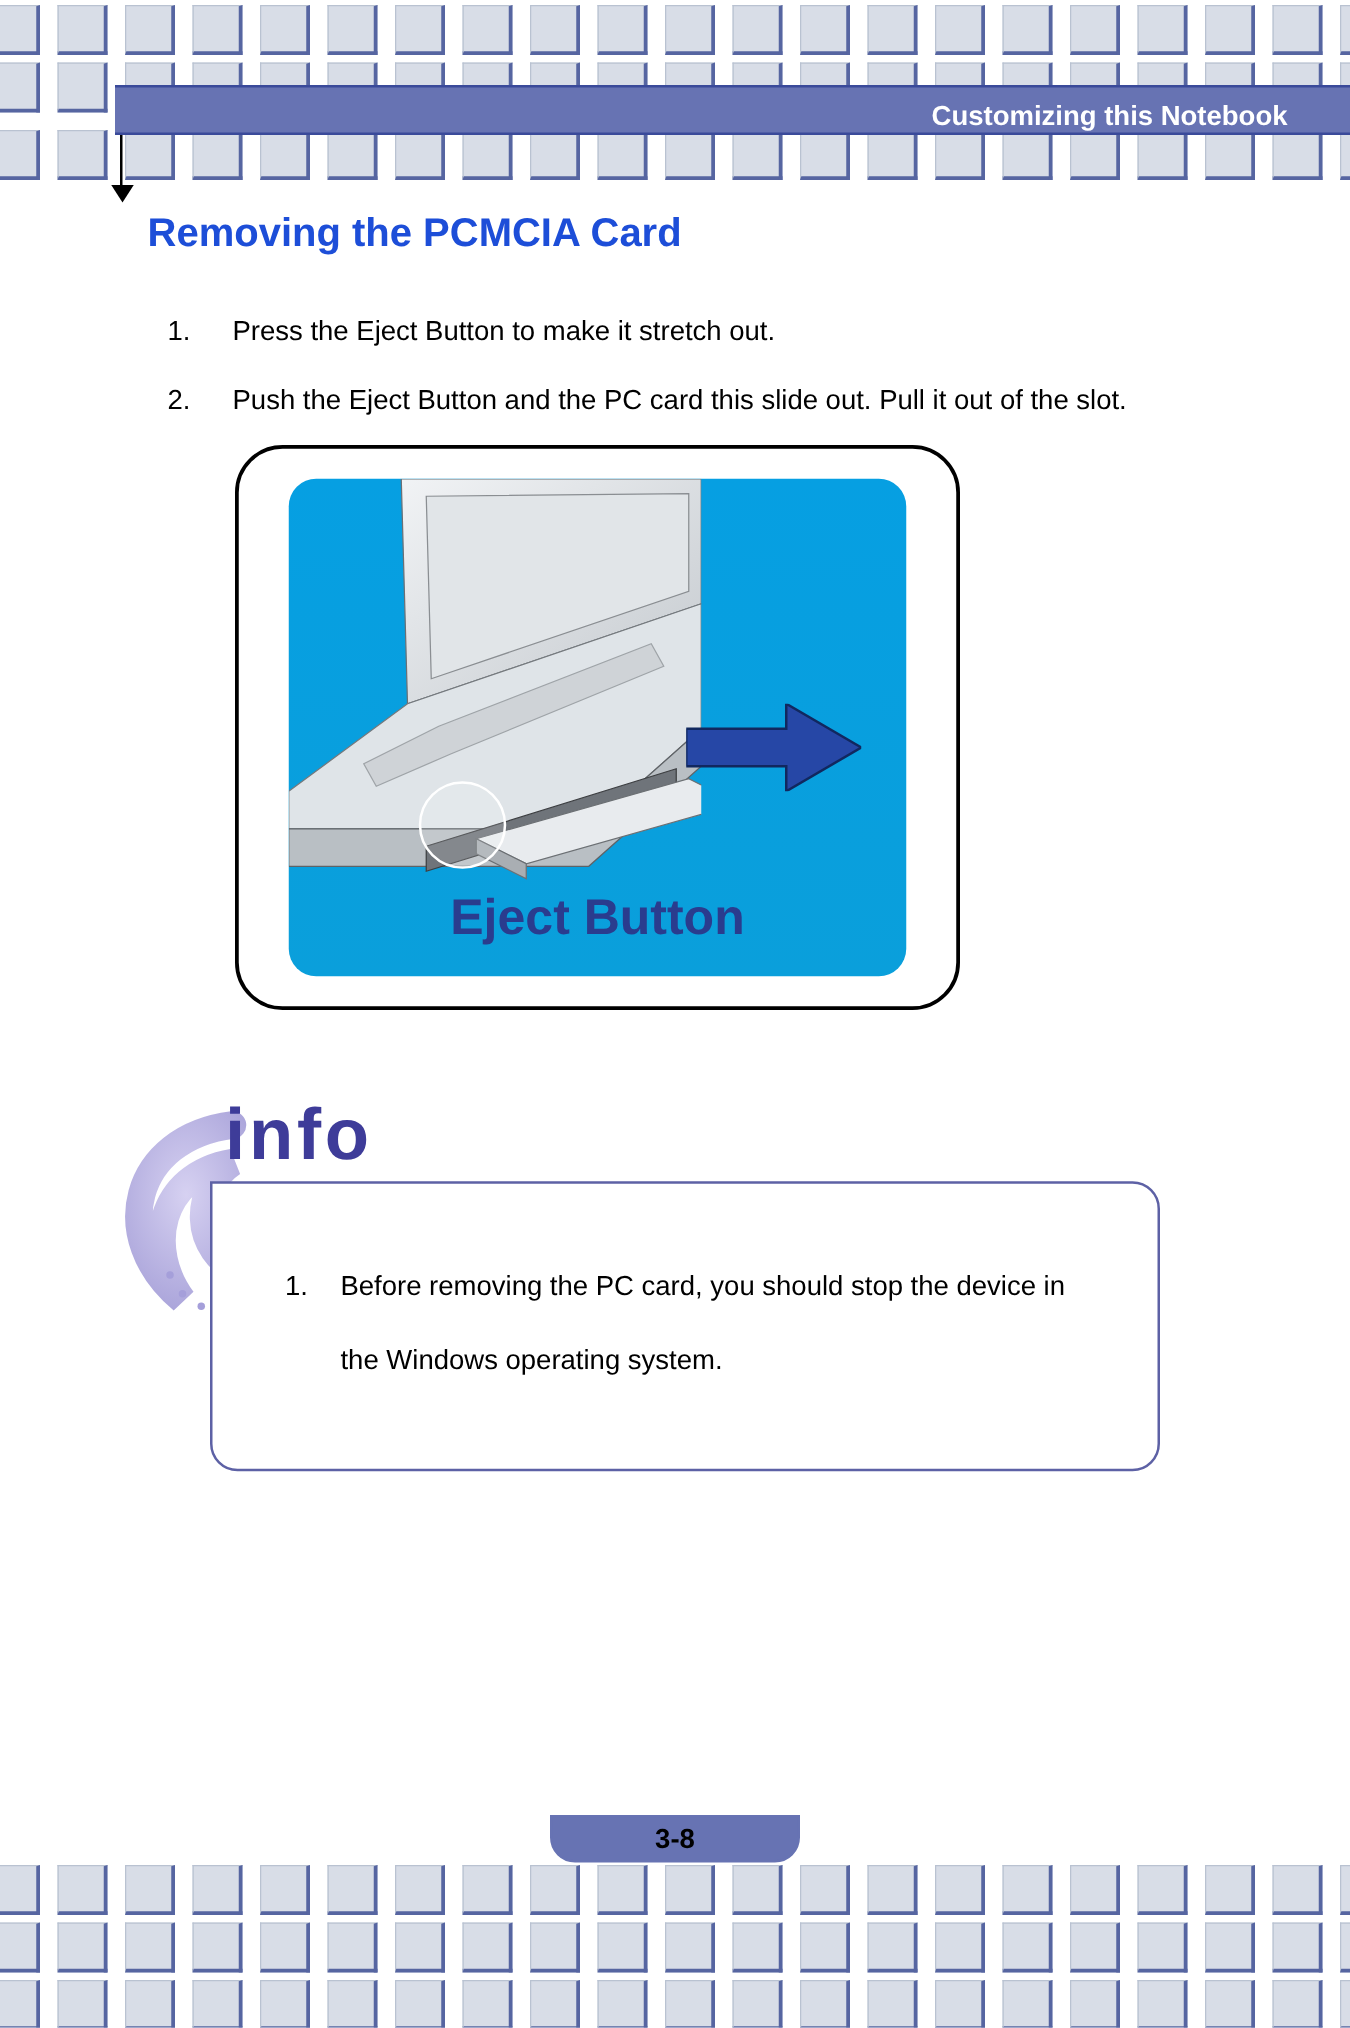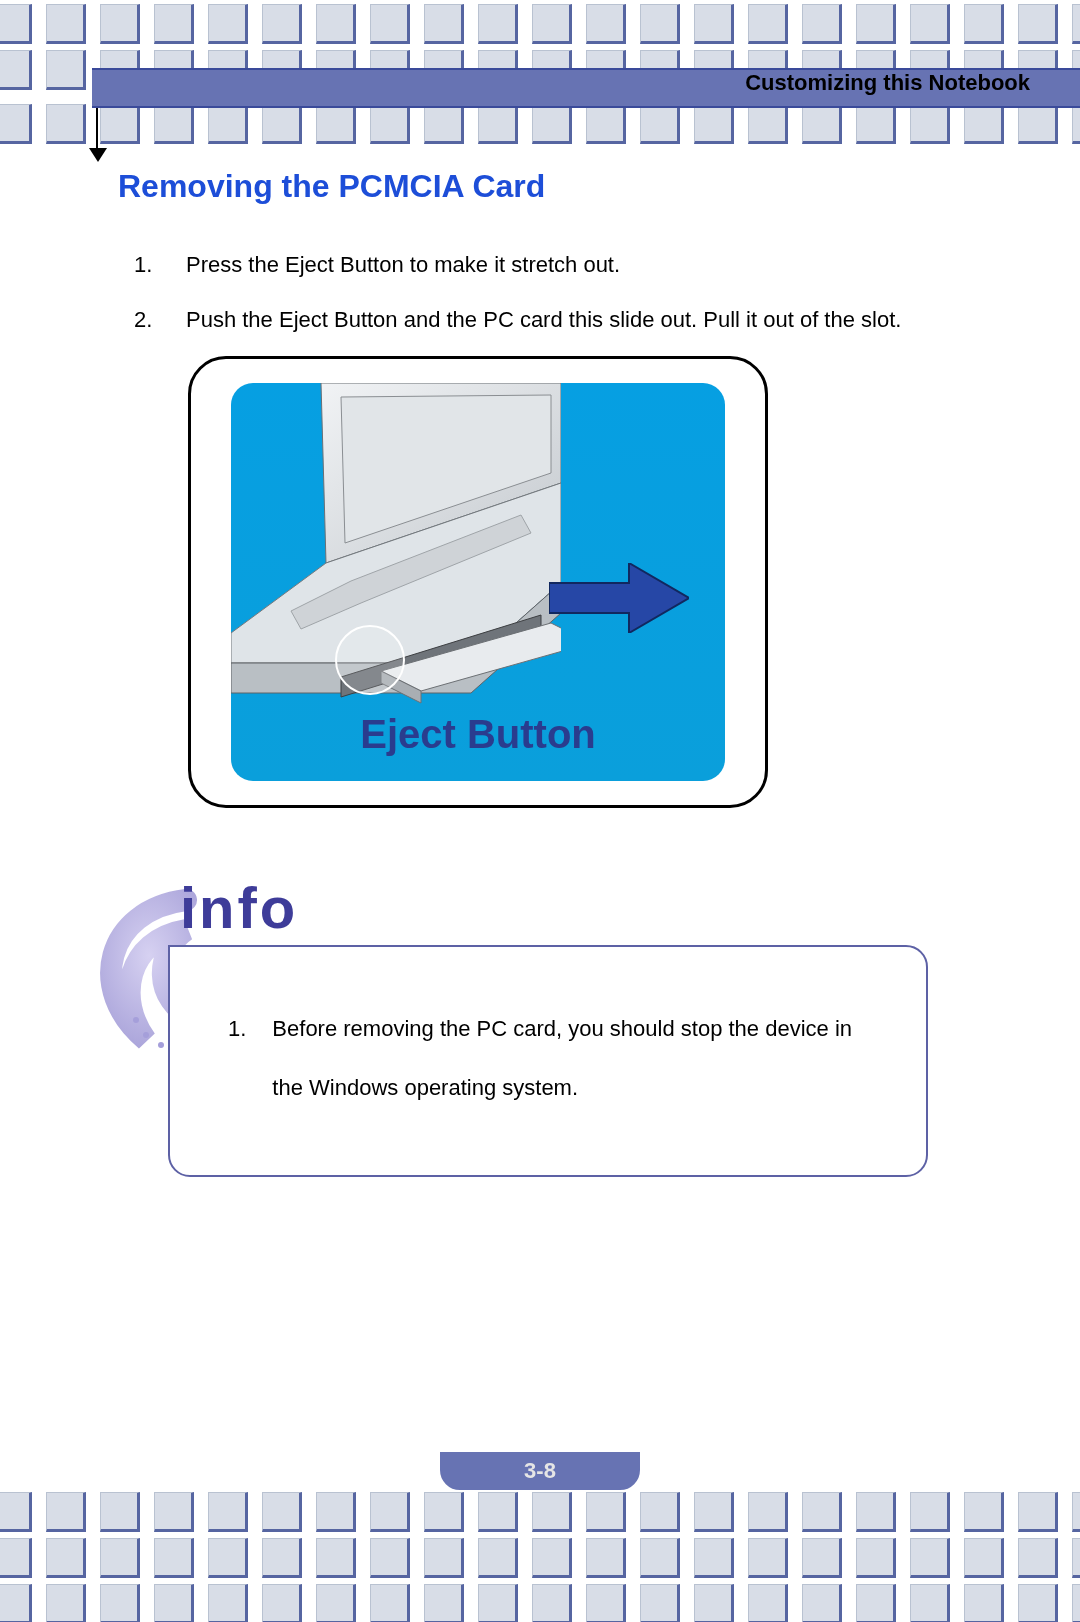--- a/index.html
+++ b/index.html
@@ -33,24 +33,24 @@
   .top-squares-3 { top: 104px; }
 
   .header-bar {
     position: absolute;
     top: 68px;
     left: 92px;
     right: 0;
     height: 40px;
     background: #6773b3;
     display: flex;
-    align-items: flex-start;
+    align-items: flex-end;
     justify-content: flex-end;
     padding-right: 50px;
-    color: #000000;
+    color: #ffffff;
     font-weight: bold;
     font-size: 22px;
     border-top: 2px solid #3a4a9a;
     border-bottom: 2px solid #3a4a9a;
   }
 
   .arrow-line {
     position: absolute;
     top: 108px;
     left: 96px;
@@ -195,21 +195,21 @@
   
   .pagenum {
     position: absolute;
     bottom: 132px;
     left: 50%;
     transform: translateX(-50%);
     width: 200px;
     height: 38px;
     background: #6773b3;
     border-radius: 0 0 20px 20px;
-    color: #e5e5e5;
+    color: #000000;
     font-weight: bold;
     font-size: 22px;
     display: flex;
     align-items: center;
     justify-content: center;
     border: 2px solid #6773b3;
   }
 
   .bot1 { bottom: 90px; }
   .bot2 { bottom: 44px; }

